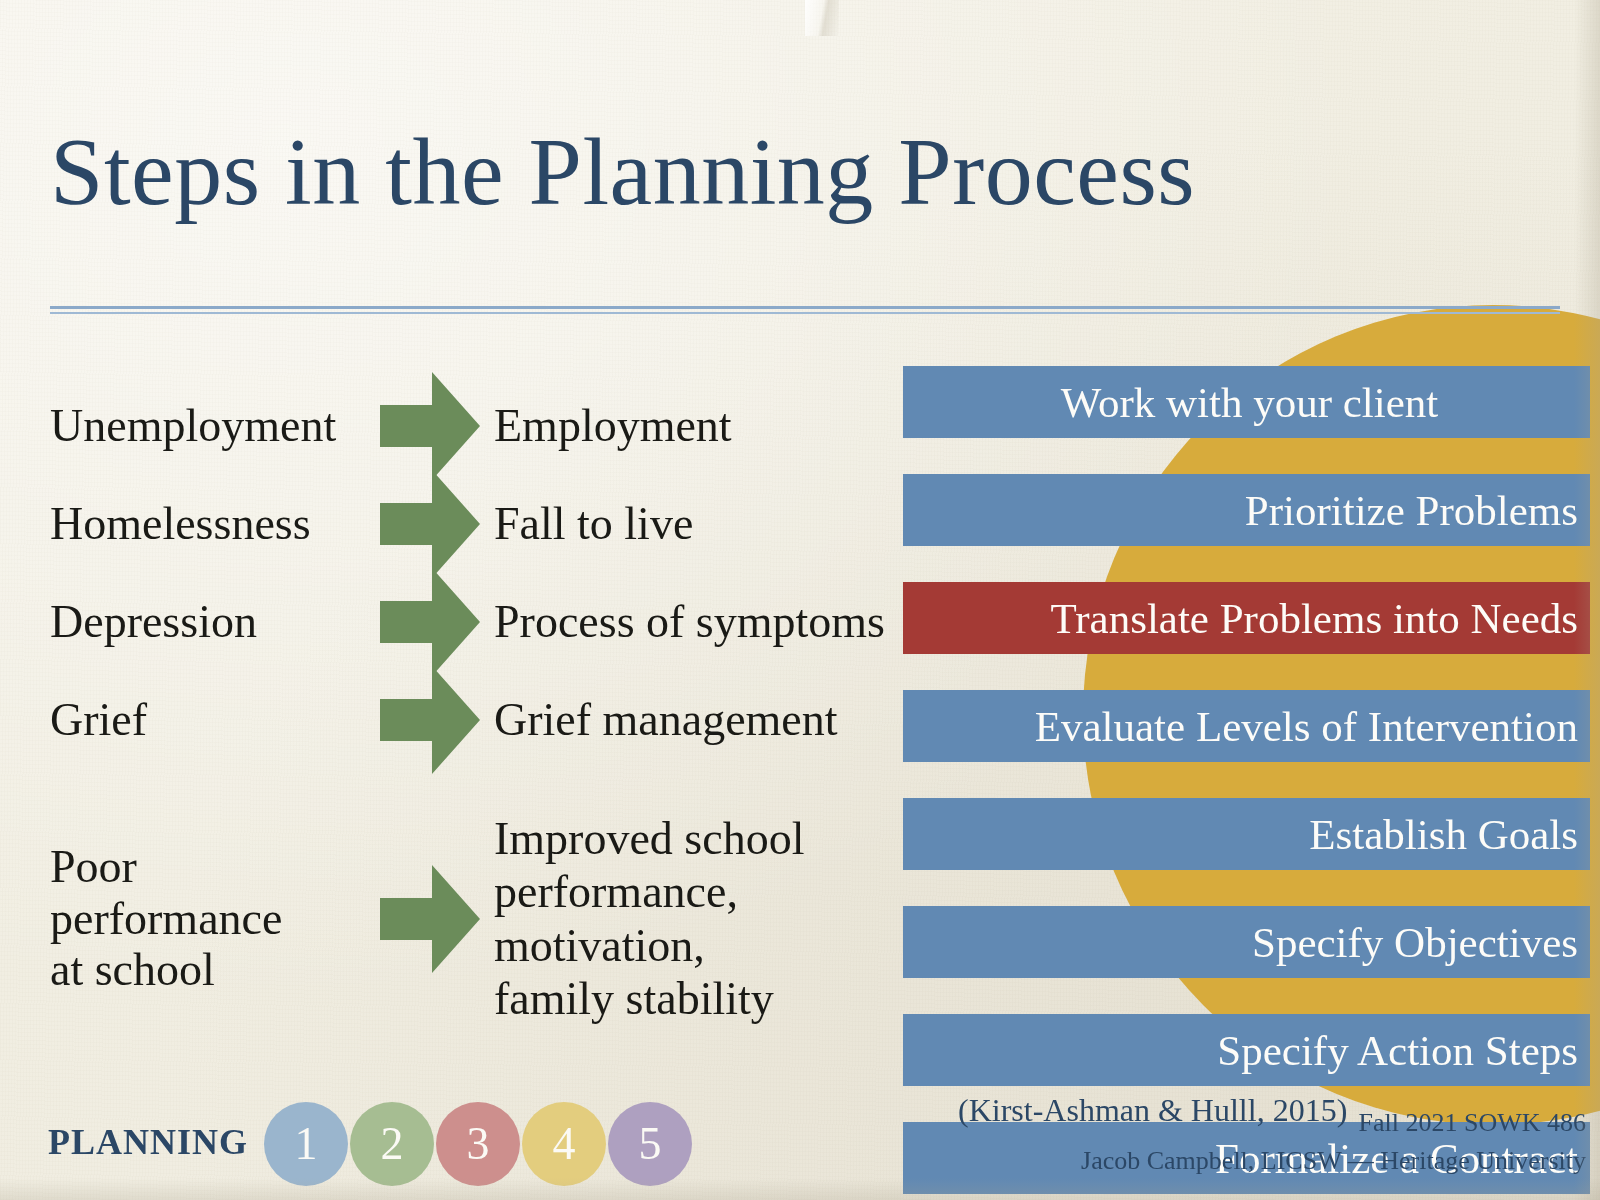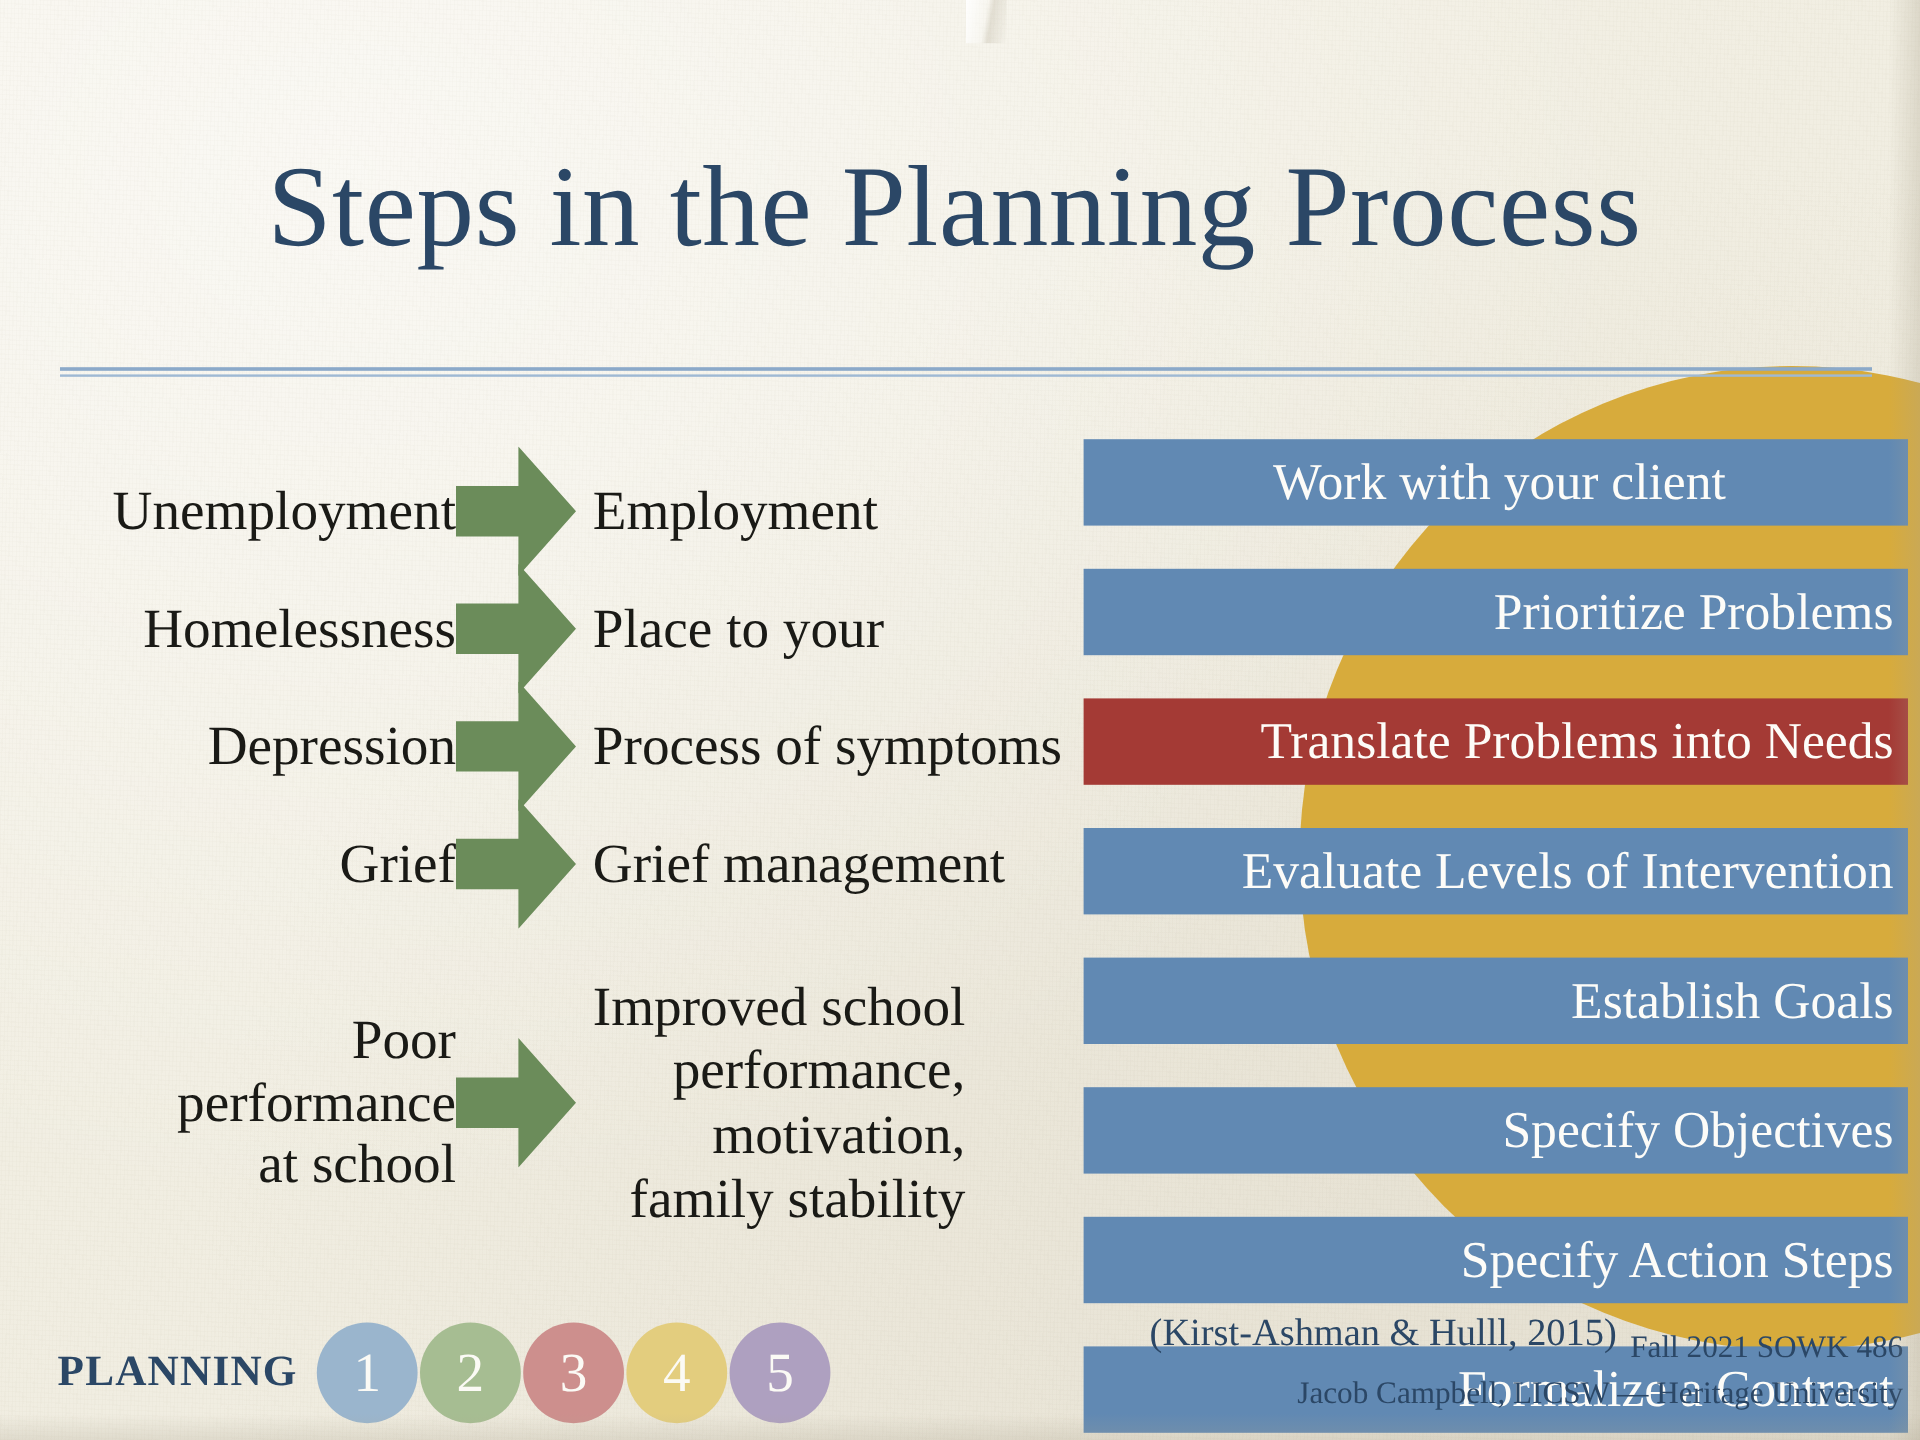--- a/index.html
+++ b/index.html
@@ -60,29 +60,28 @@
     position: absolute;
     left: 0; bottom: 0;
     width: 1600px; height: 22px;
     background: linear-gradient(0deg, rgba(172,164,143,0.25) 0%, rgba(172,164,143,0) 100%);
     pointer-events: none;
   }
 
   
   #title {
     position: absolute;
-    left: 38px;
+    left: 50px;
     top: 122px;
     width: 1330px;
     color: #2b4766;
     font-size: 96px;
     line-height: 1.05;
     letter-spacing: 0.5px;
     white-space: nowrap;
-    text-align: right;
   }
 
   
   #rule {
     position: absolute;
     left: 50px;
     top: 306px;
     width: 1510px;
     height: 9px;
   }
@@ -115,21 +114,20 @@
     top: 372px;
     width: 850px;
     height: 700px;
   }
   .flow-row {
     position: absolute;
     left: 0;
     width: 850px;
     display: flex;
     align-items: center;
-    text-align: right;
   }
   .flow-from {
     width: 330px;
     font-size: 46px;
     color: #1a1a16;
     line-height: 1.12;
   }
   .flow-arrow {
     width: 100px;
     height: 108px;
@@ -249,21 +247,21 @@
         </div>
         <div class="flow-to">Employment</div>
       </div>
       <div class="flow-row" style="top: 98px;">
         <div class="flow-from">Homelessness</div>
         <div class="flow-arrow">
           <svg width="100" height="108" viewBox="0 0 100 108">
             <polygon points="0,33 52,33 52,0 100,54 52,108 52,75 0,75" fill="#6b8c5a"></polygon>
           </svg>
         </div>
-        <div class="flow-to">Place to your</div>
+        <div class="flow-to">Fall to live</div>
       </div>
       <div class="flow-row" style="top: 196px;">
         <div class="flow-from">Depression</div>
         <div class="flow-arrow">
           <svg width="100" height="108" viewBox="0 0 100 108">
             <polygon points="0,33 52,33 52,0 100,54 52,108 52,75 0,75" fill="#6b8c5a"></polygon>
           </svg>
         </div>
         <div class="flow-to">Process of symptoms</div>
       </div>

